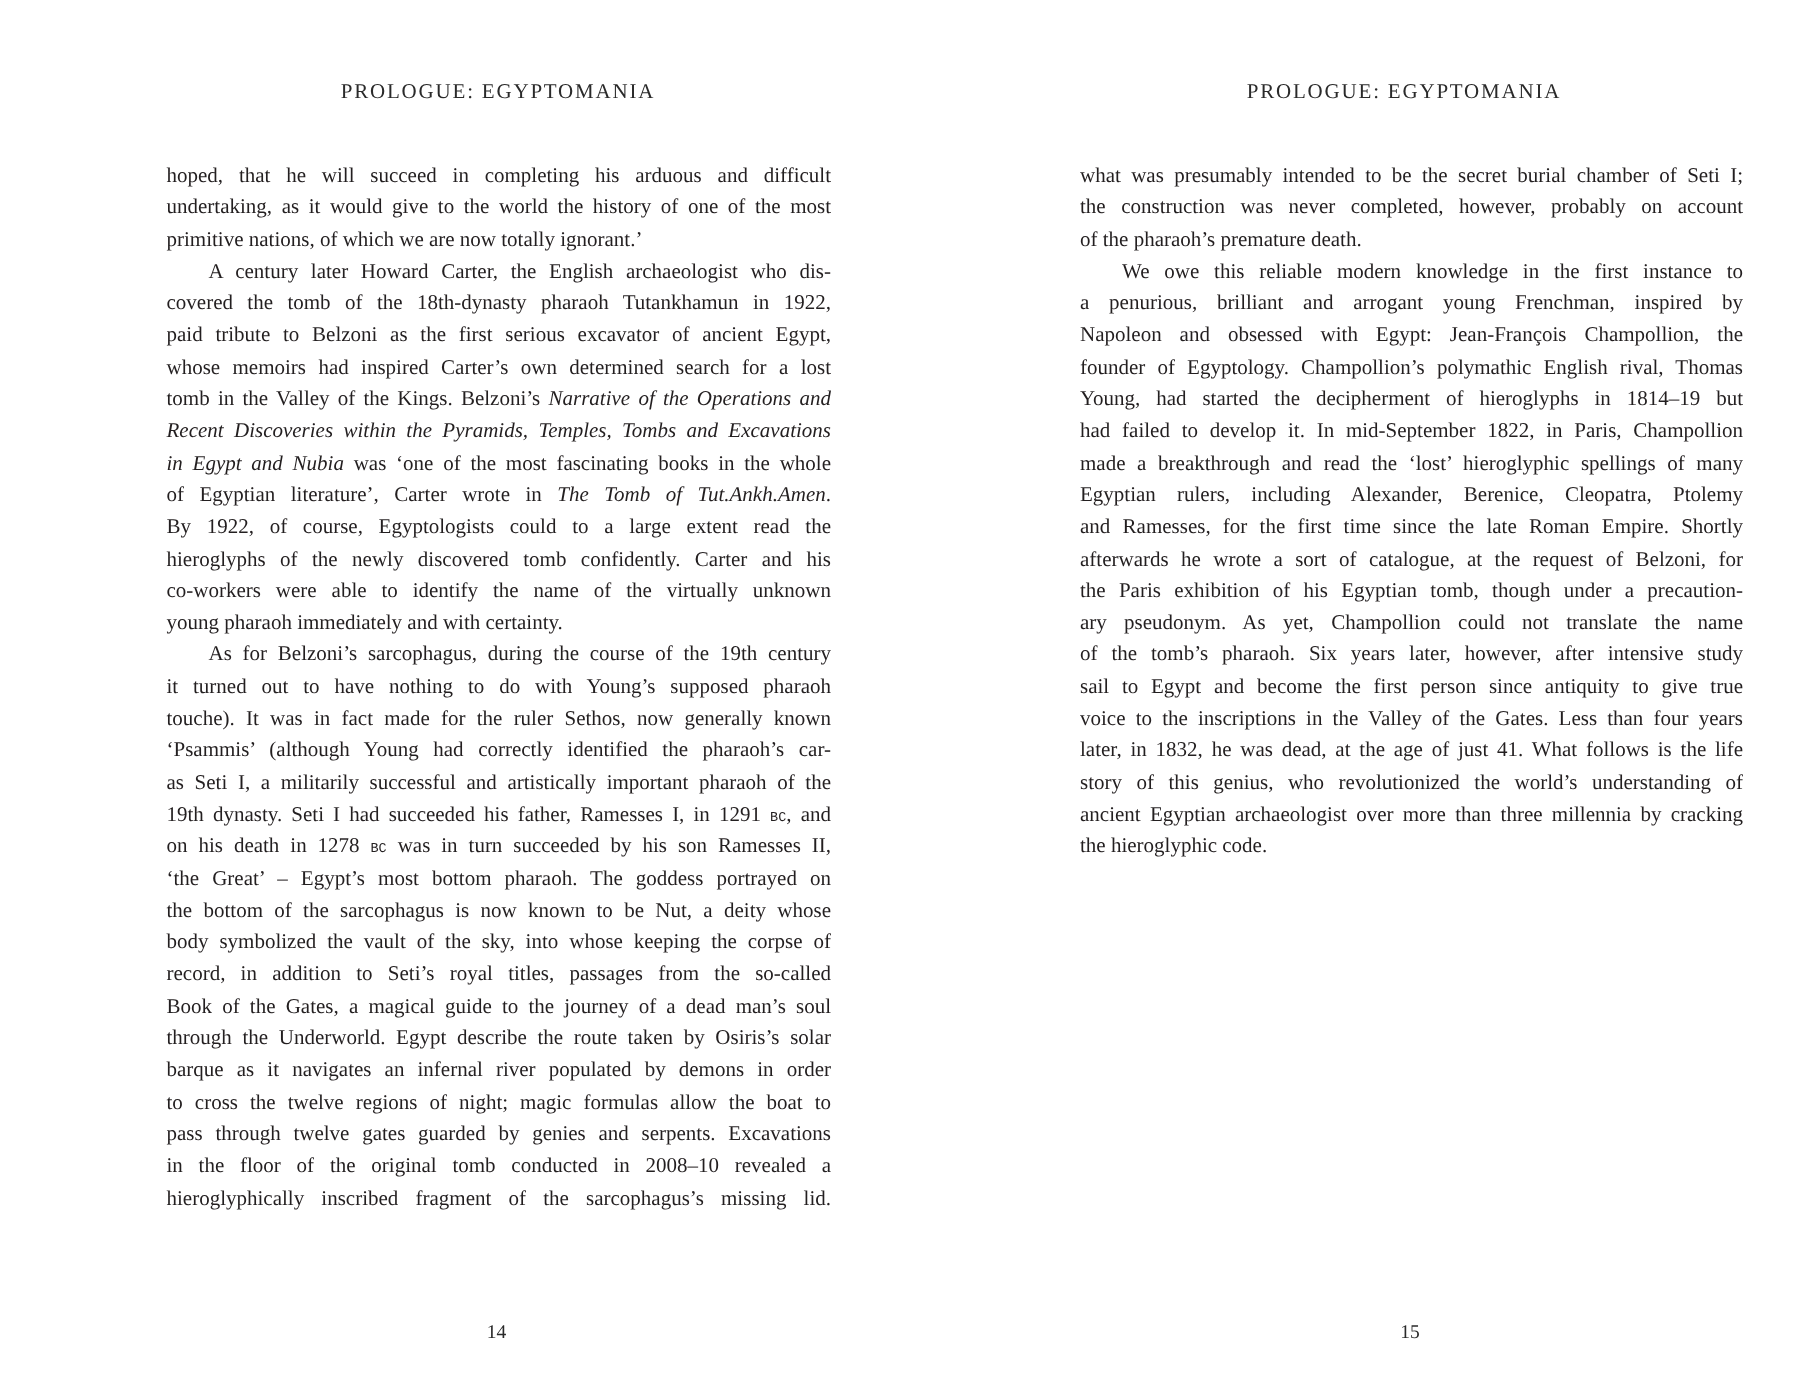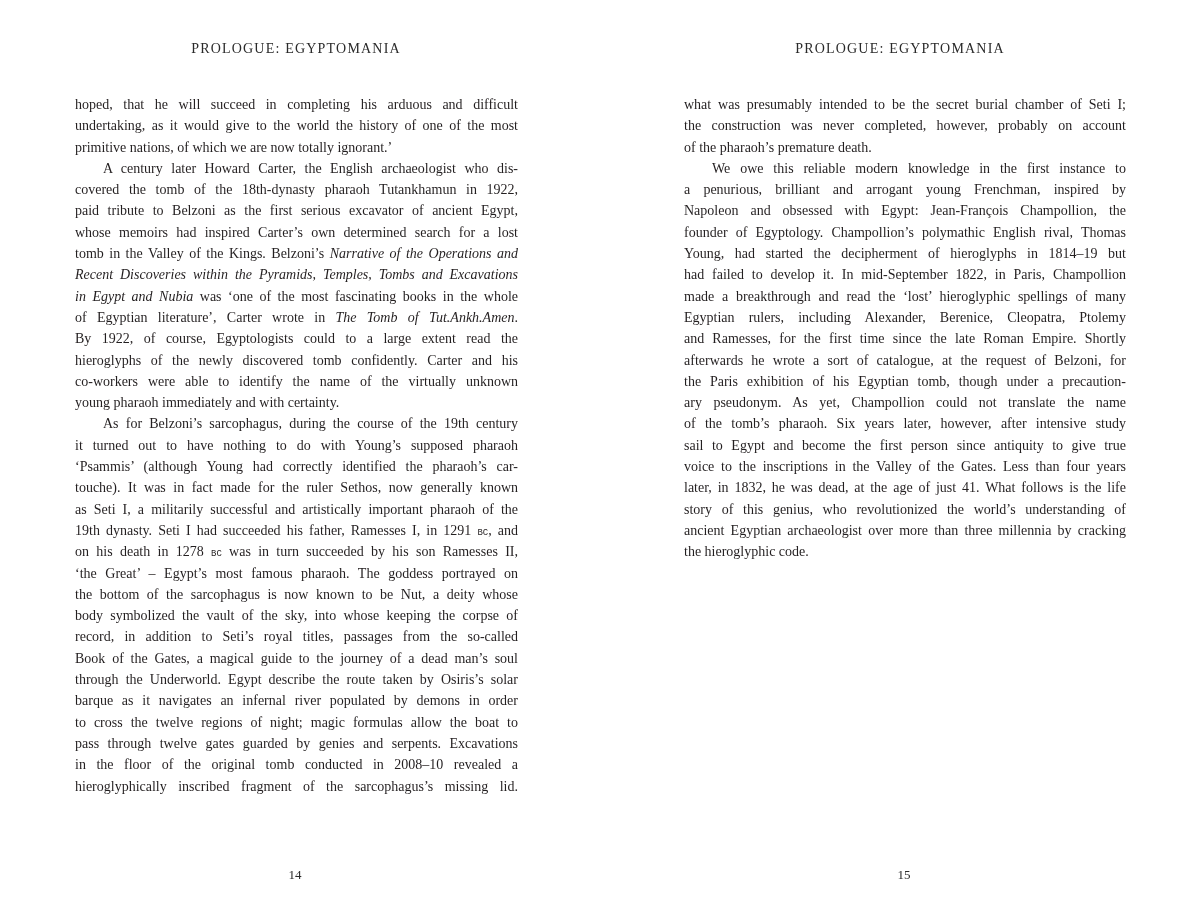--- a/index.html
+++ b/index.html
@@ -1,18 +1,18 @@
 <!DOCTYPE html>
 <html><head>
 <meta charset="utf-8">
 <style>
   html, body { margin:0; padding:0; background:#ffffff; }
   body { width:1200px; height:921px; position:relative; overflow:hidden;
          font-family:"Liberation Serif","DejaVu Serif",serif; color:#231f20; }
-  .page { position:absolute; top:3px; width:600px; height:649px; }
+  .page { position:absolute; top:16px; width:600px; height:649px;margin-left:36px; }
   .page.left { left:0; }
   .page.right { left:600px; }
   .running-head { position:absolute; top:38px; left:0; width:100%; text-align:center;
          font-size:14px; letter-spacing:1.2px; color:#2a2a2a; }
   .running-head.l { left:-4px; width:600px; }
   .body-text { position:absolute; top:91px; width:443px; font-size:14px; line-height:21.3px; }
   .left .body-text { left:75px; }
   .right .body-text { left:84px; width:442px; }
   .line { display:block; text-align:justify; text-align-last:justify; white-space:nowrap; height:21.3px; overflow:visible; }
   .line.last { text-align-last:left; }
@@ -39,26 +39,26 @@
       <span class="line">tomb in the Valley of the Kings. Belzoni’s <i>Narrative of the Operations and</i></span>
       <span class="line"><i>Recent Discoveries within the Pyramids, Temples, Tombs and Excavations</i></span>
       <span class="line"><i>in Egypt and Nubia</i> was ‘one of the most fascinating books in the whole</span>
       <span class="line">of Egyptian literature’, Carter wrote in <i>The Tomb of Tut.Ankh.Amen</i>.</span>
       <span class="line">By 1922, of course, Egyptologists could to a large extent read the</span>
       <span class="line">hieroglyphs of the newly discovered tomb confidently. Carter and his</span>
       <span class="line">co-workers were able to identify the name of the virtually unknown</span>
       <span class="line last">young pharaoh immediately and with certainty.</span>
       <span class="line indent">As for Belzoni’s sarcophagus, during the course of the 19th century</span>
       <span class="line">it turned out to have nothing to do with Young’s supposed pharaoh</span>
+      <span class="line">touche). It was in fact made for the ruler Sethos, now generally known</span>
       <span class="line">‘Psammis’ (although Young had correctly identified the pharaoh’s car-</span>
-      <span class="line">touche). It was in fact made for the ruler Sethos, now generally known</span>
       <span class="line">as Seti I, a militarily successful and artistically important pharaoh of the</span>
       <span class="line">19th dynasty. Seti I had succeeded his father, Ramesses I, in 1291 <span class="sc">bc</span>, and</span>
       <span class="line">on his death in 1278 <span class="sc">bc</span> was in turn succeeded by his son Ramesses II,</span>
-      <span class="line">‘the Great’ – Egypt’s most famous pharaoh. The goddess portrayed on</span>
+      <span class="line">‘the Great’ – Egypt’s most bottom pharaoh. The goddess portrayed on</span>
       <span class="line">the bottom of the sarcophagus is now known to be Nut, a deity whose</span>
       <span class="line">body symbolized the vault of the sky, into whose keeping the corpse of</span>
       <span class="line">record, in addition to Seti’s royal titles, passages from the so-called</span>
       <span class="line">Book of the Gates, a magical guide to the journey of a dead man’s soul</span>
       <span class="line">through the Underworld. Egypt describe the route taken by Osiris’s solar</span>
       <span class="line">barque as it navigates an infernal river populated by demons in order</span>
       <span class="line">to cross the twelve regions of night; magic formulas allow the boat to</span>
       <span class="line">pass through twelve gates guarded by genies and serpents. Excavations</span>
       <span class="line">in the floor of the original tomb conducted in 2008–10 revealed a</span>
       <span class="line">hieroglyphically inscribed fragment of the sarcophagus’s missing lid.</span>

